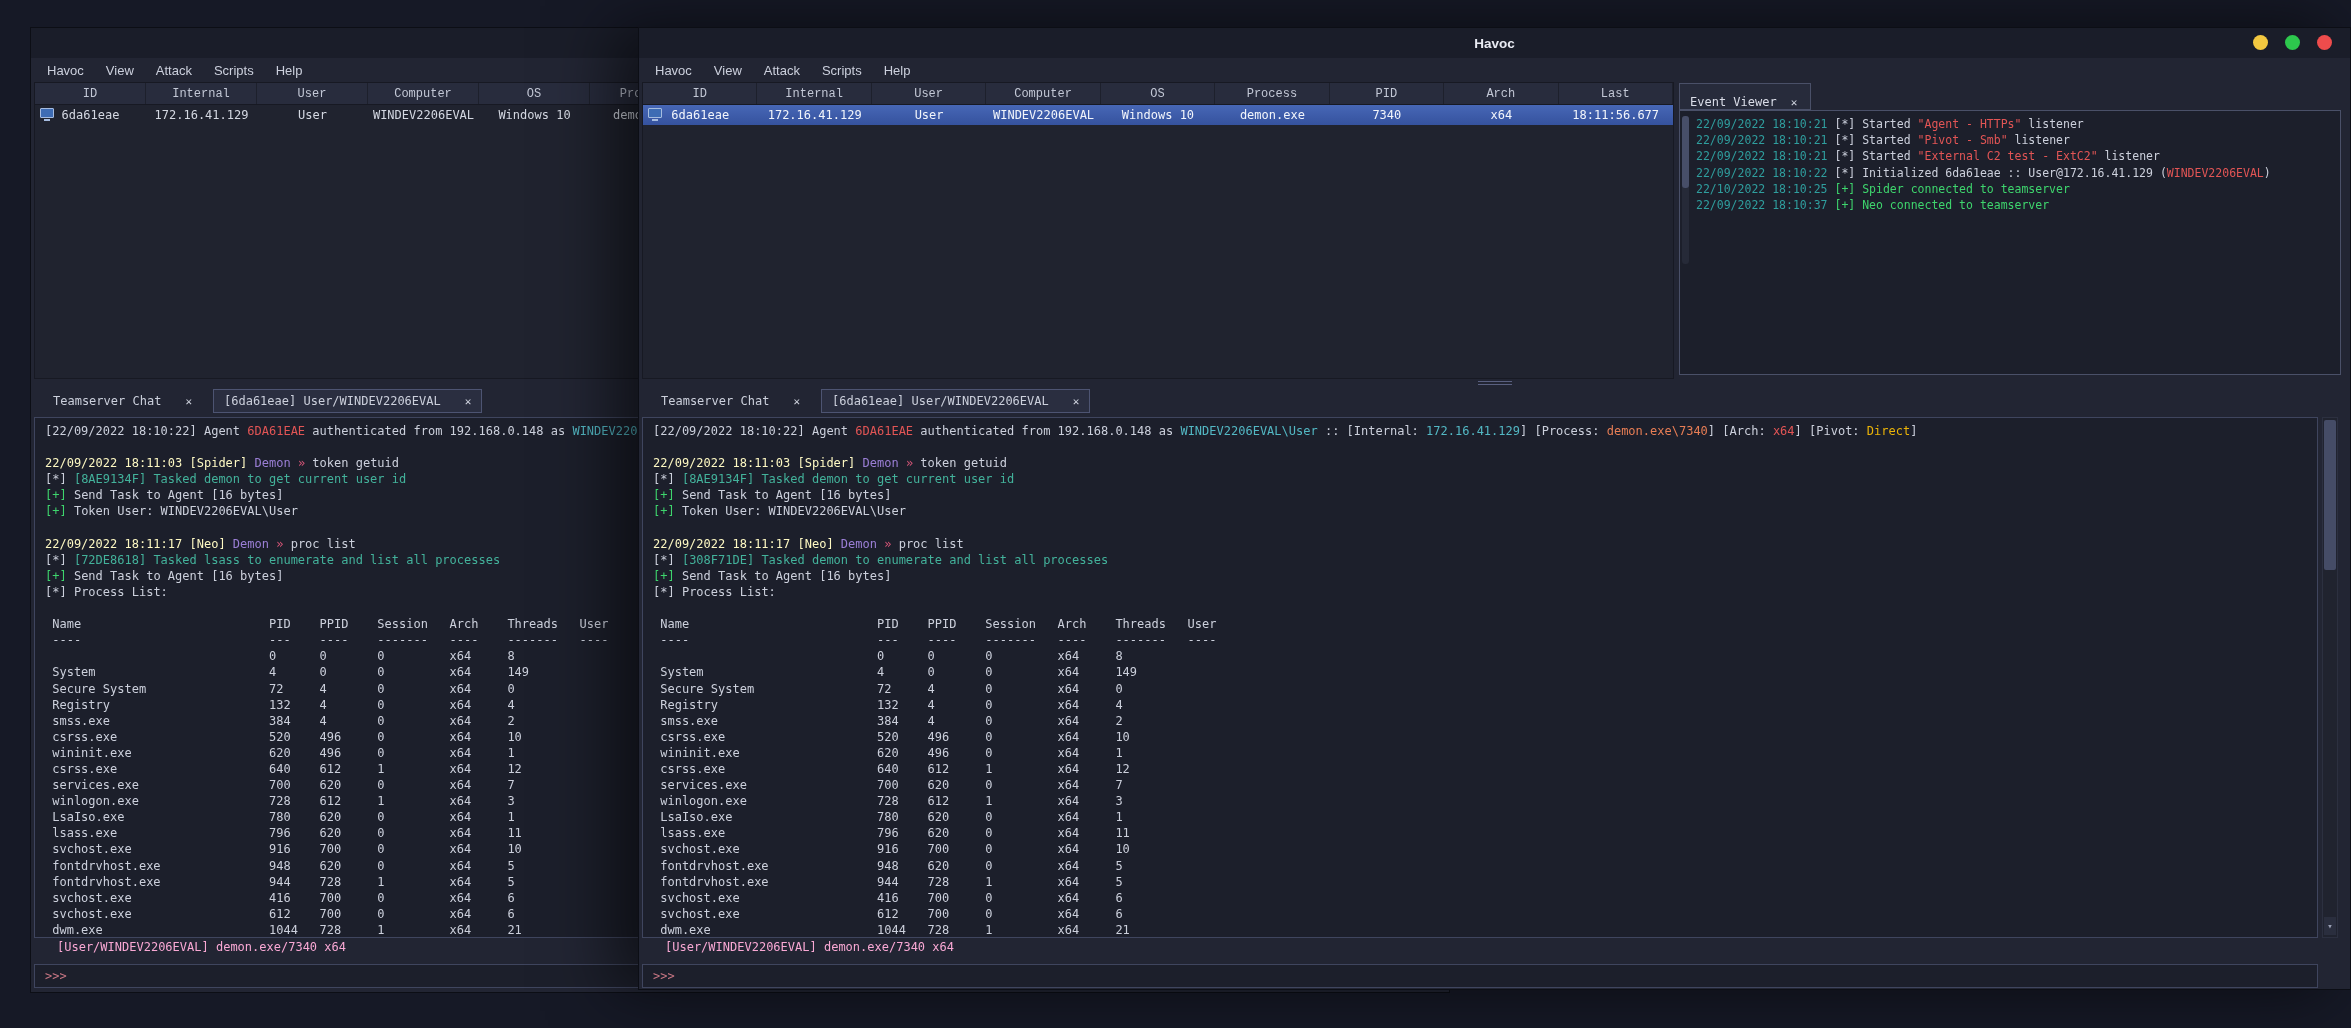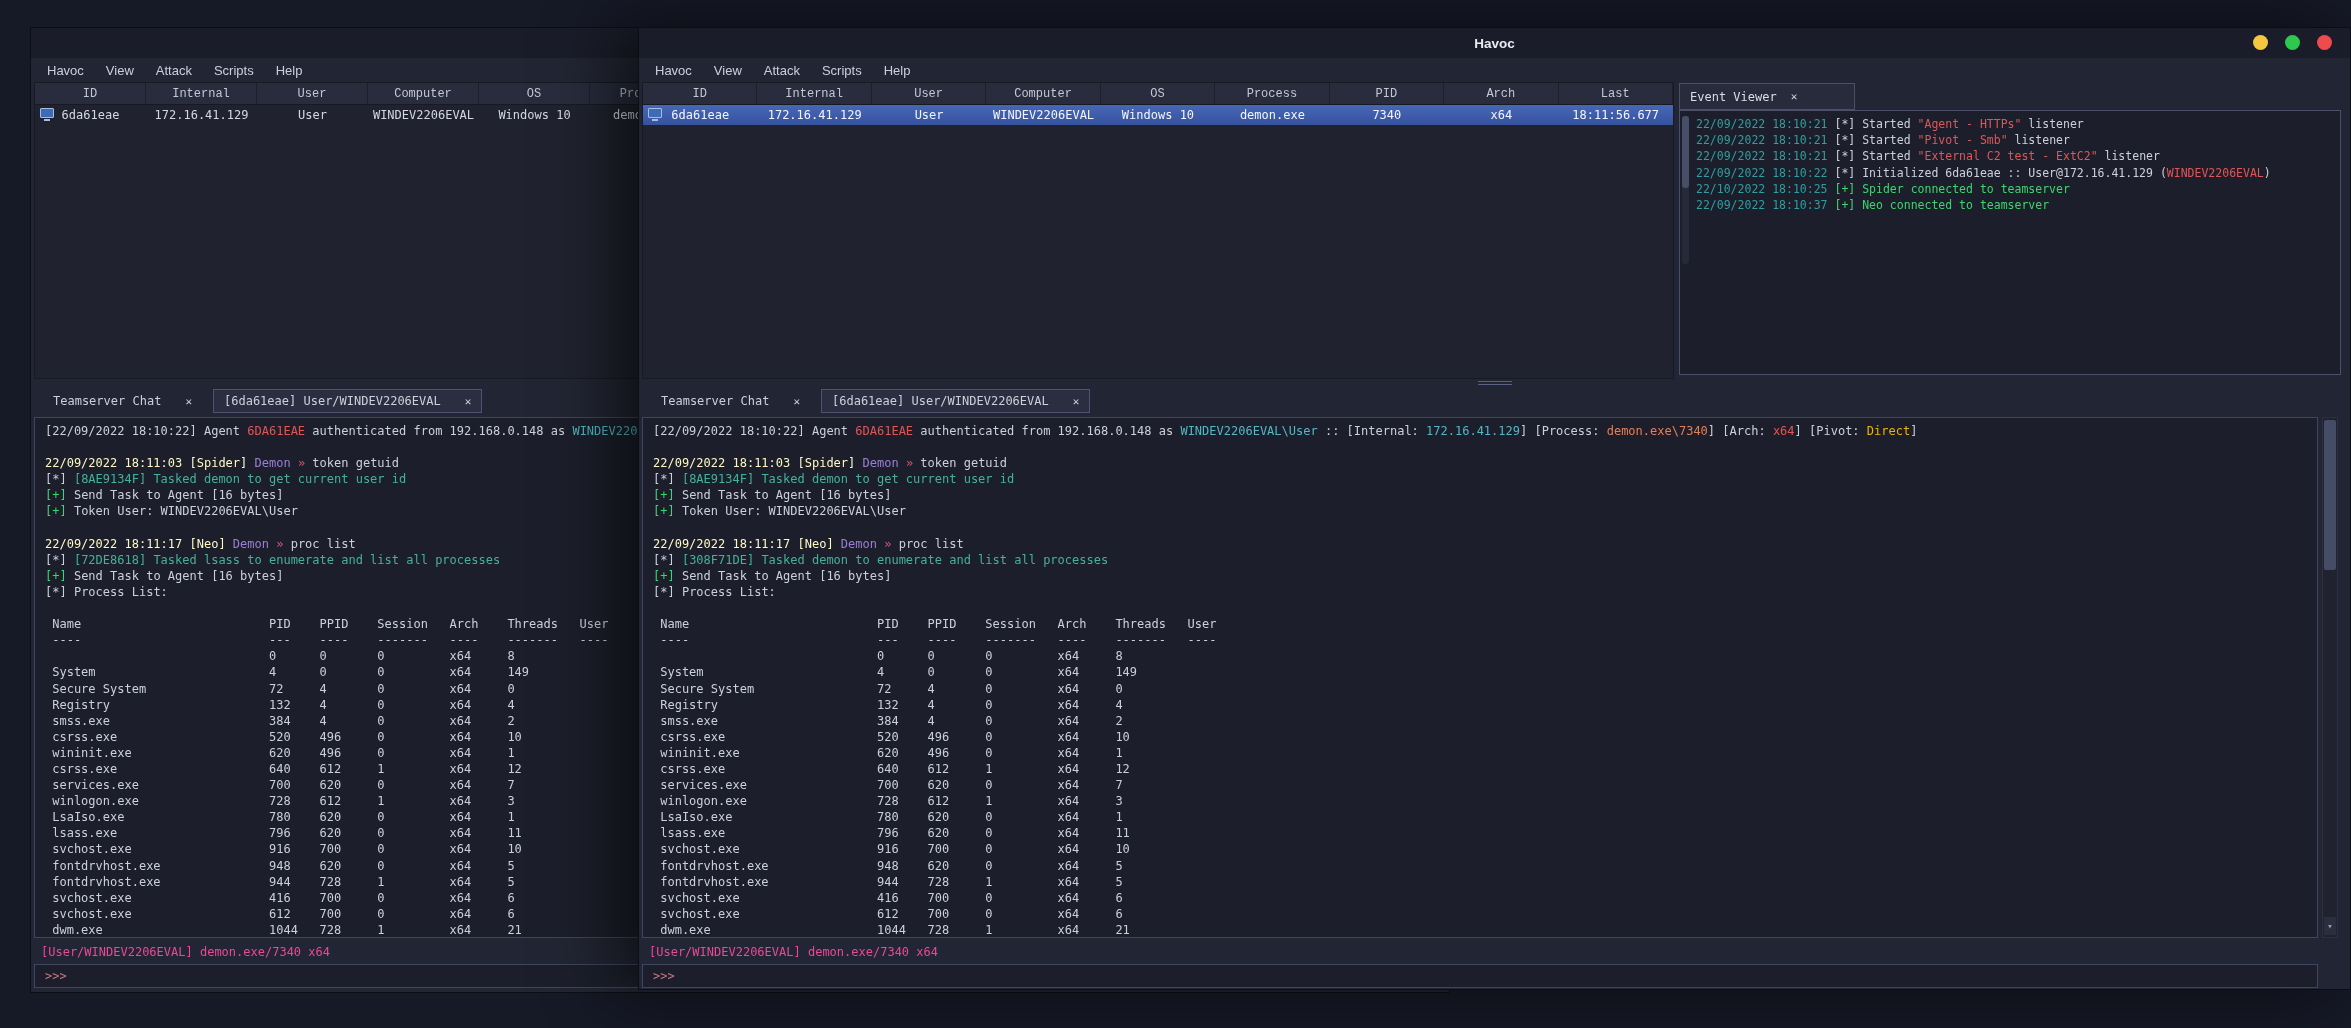--- a/index.html
+++ b/index.html
@@ -27,21 +27,21 @@
   .thead{background:#282c3d;border-bottom:1px solid #171923}
   .thead .tcell{color:#c3c8d6;font-size:12px;font-family:Liberation Mono, monospace;height:21px;border-right:1px solid #1d202c}
   .tcell{width:var(--colw);display:flex;align-items:center;justify-content:center;position:relative}
   .tdata .tcell{color:#d4d8e2;font-size:12px;height:20px}
   .tdata.sel{background:linear-gradient(180deg,#4767b6,#35529e)}
   .tdata.sel .tcell{color:#f2f5fb}
   .pc-icon{position:absolute;left:5px;top:3px;width:14px;height:10px;background:#3e6cb4;border:1px solid #a6bce0;border-radius:1px}
   .pc-icon::after{content:"";position:absolute;left:3px;right:3px;bottom:-4px;height:2.5px;background:#a6bce0}
 
   .event-wrap{position:absolute;left:1040px;top:55px;width:662px;height:292px}
-  .event-tab{position:relative;width:176px;height:27px;background:#272b3b;border:1px solid #4a5068;display:flex;align-items:center;gap:14px;padding:0 10px;font-size:12px;color:#dadde8}
+  .event-tab{position:relative;width:132px;height:27px;background:#272b3b;border:1px solid #4a5068;display:flex;align-items:flex-end;gap:14px;padding:0 10px;font-size:12px;color:#dadde8}
   .event-panel{position:absolute;left:0;top:27px;right:0;bottom:0;background:#1c1f2b;border:1px solid #4a5068;padding:5px 8px 5px 16px;font-size:11.5px;line-height:16.2px}
   .tab-close{color:#cfd3de;font-size:11px}
   .mini-scroll{position:absolute;left:2px;top:5px;width:7px;height:148px;background:#262a38;border-radius:3px}
   .mini-thumb{position:absolute;left:0;top:0;width:7px;height:72px;background:#474e68;border-radius:3px}
 
   .splitter{position:absolute;left:0;top:351px;right:0;height:7px;display:flex;align-items:center;justify-content:center}
   .splitter .grip{width:34px;height:4px;border-top:1px solid #5a6080;border-bottom:1px solid #5a6080}
 
   .tabsrow{position:absolute;left:3px;top:358px;right:3px;height:30px;display:flex;align-items:center;gap:10px;padding-left:8px}
   .ctab{display:flex;align-items:center;gap:24px;height:24px;padding:0 10px;font-size:12px;color:#ccd0dc;border:1px solid transparent}
@@ -49,21 +49,21 @@
 
   .console{position:absolute;left:3px;top:389px;height:521px;background:#1c1f2b;border:1px solid #3f455e;overflow:hidden;padding:5px 0 0 10px;font-size:12px;line-height:16.1px}
   #front-window .console{width:1676px}
   #back-window .console{width:1414px}
   .cline{white-space:pre}
 
   .vscroll{position:absolute;right:12px;top:389px;width:16px;height:521px;background:#20232f;border:1px solid #2c3040}
   .vthumb{position:absolute;left:1px;right:1px;top:2px;height:150px;background:#454c66;border-radius:2px}
   .vbtn{position:absolute;left:1px;right:1px;bottom:2px;height:18px;background:#2a2e3e;color:#9aa0b4;font-size:9px;display:flex;align-items:center;justify-content:center}
 
-  .statusbar{position:absolute;left:3px;top:912px;height:24px;display:flex;align-items:center;padding-left:7px;font-size:12px;color:#ec4899}
+  .statusbar{position:absolute;left:19px;top:912px;height:24px;display:flex;align-items:flex-start;padding-left:7px;font-size:12px;color:#f9a8d4}
   .promptrow{position:absolute;left:3px;top:936px;height:24px;background:#1c1f2b;border:1px solid #3f455e;display:flex;align-items:center;padding-left:10px;font-size:12px;color:#c77683}
   #front-window .promptrow{width:1676px}
   #back-window .promptrow{width:1414px}
 
   .w{color:#ccd0dc}
   .g{color:#fef9c3}
   .red{color:#e25555}
   .org{color:#e87e55}
   .cyan{color:#53b8c4}
   .teal{color:#43b29b}

